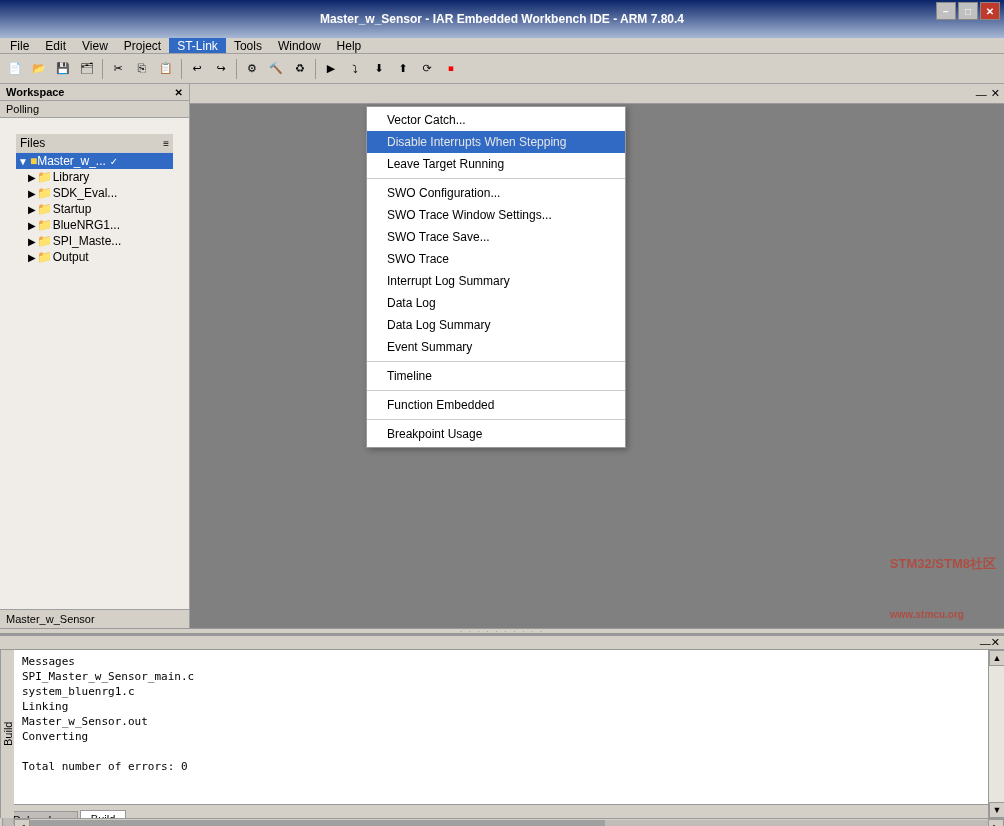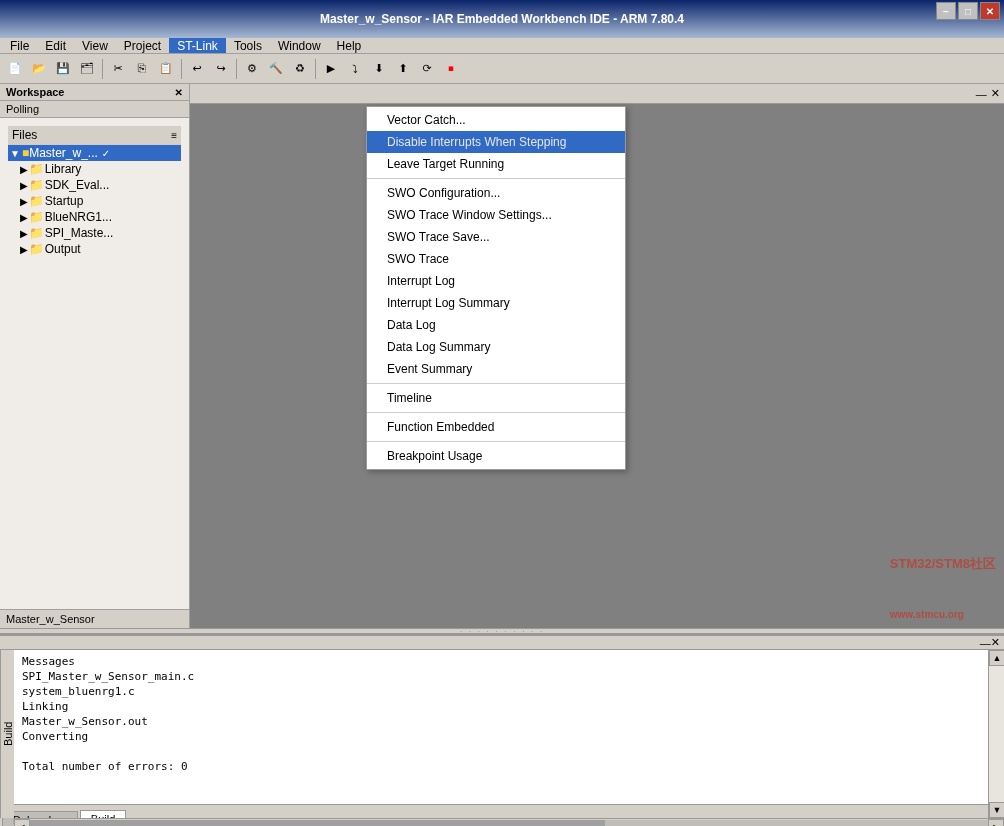--- a/index.html
+++ b/index.html
@@ -102,21 +102,21 @@
     }
     #sidebar-tab {
       padding: 2px 6px;
       font-size: 11px;
       background: #d4d0c8;
       border-bottom: 1px solid #a0a0a0;
     }
     #workspace-tree {
       flex: 1;
       overflow: auto;
-      padding: 8px;
+      padding: 16px;
     }
     .tree-toolbar {
       display: flex;
       align-items: center;
       justify-content: space-between;
       padding: 2px 4px;
       background: #d4d0c8;
       border-bottom: 1px solid #ccc;
     }
     .tree-item {
@@ -423,21 +423,20 @@
 
     <div id="dropdown-menu">
       <div class="menu-drop-item">Vector Catch...</div>
       <div class="menu-drop-item highlighted">Disable Interrupts When Stepping</div>
       <div class="menu-drop-item">Leave Target Running</div>
       <div class="menu-drop-sep"></div>
       <div class="menu-drop-item">SWO Configuration...</div>
       <div class="menu-drop-item">SWO Trace Window Settings...</div>
       <div class="menu-drop-item">SWO Trace Save...</div>
       <div class="menu-drop-item">SWO Trace</div>
-      <div class="menu-drop-item">Interrupt Log</div>
       <div class="menu-drop-item">Interrupt Log Summary</div>
       <div class="menu-drop-item">Data Log</div>
       <div class="menu-drop-item">Data Log Summary</div>
       <div class="menu-drop-item">Event Summary</div>
       <div class="menu-drop-sep"></div>
       <div class="menu-drop-item">Timeline</div>
       <div class="menu-drop-sep"></div>
       <div class="menu-drop-item">Function Embedded</div>
       <div class="menu-drop-sep"></div>
       <div class="menu-drop-item">Breakpoint Usage</div>

